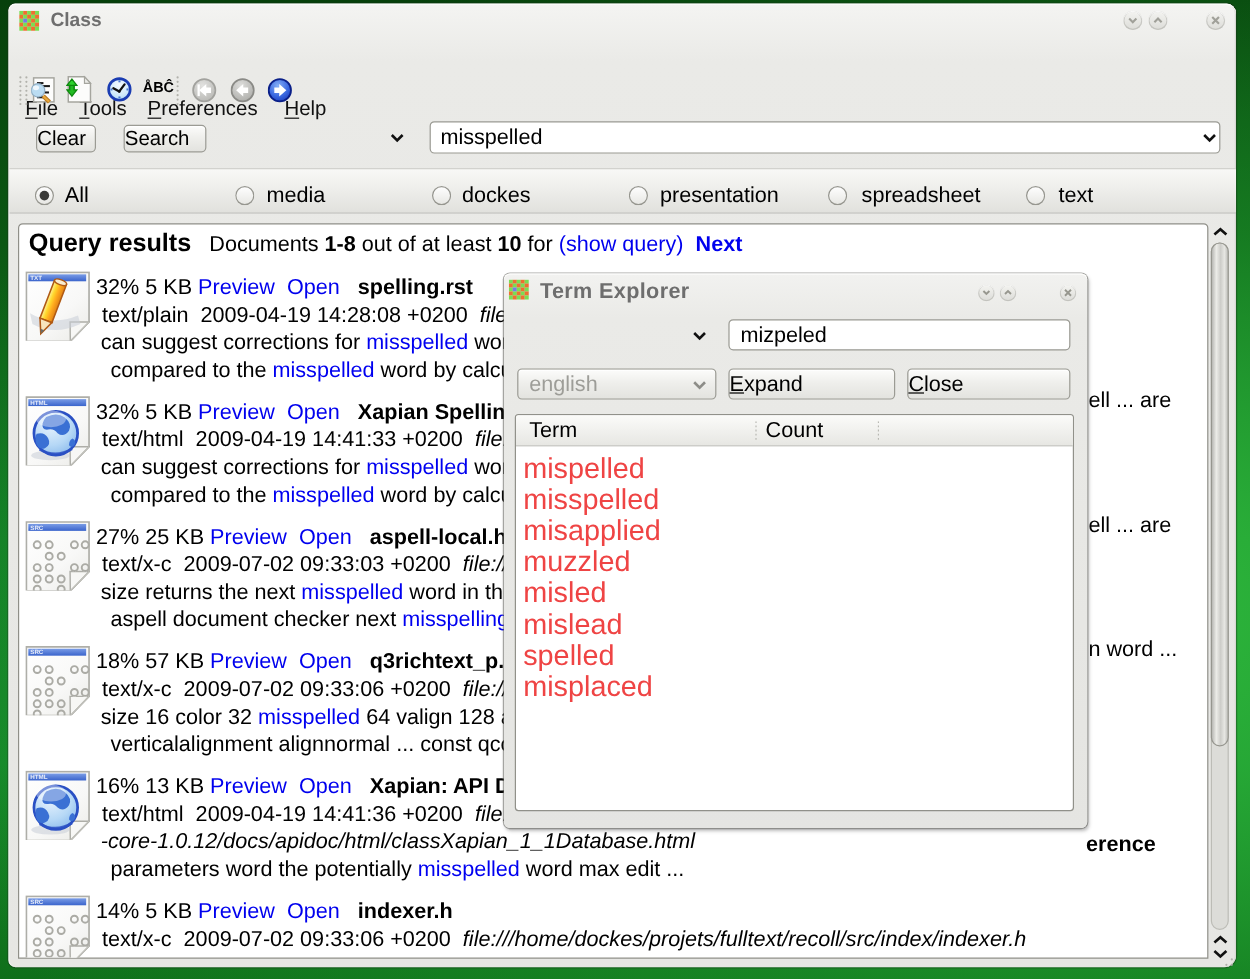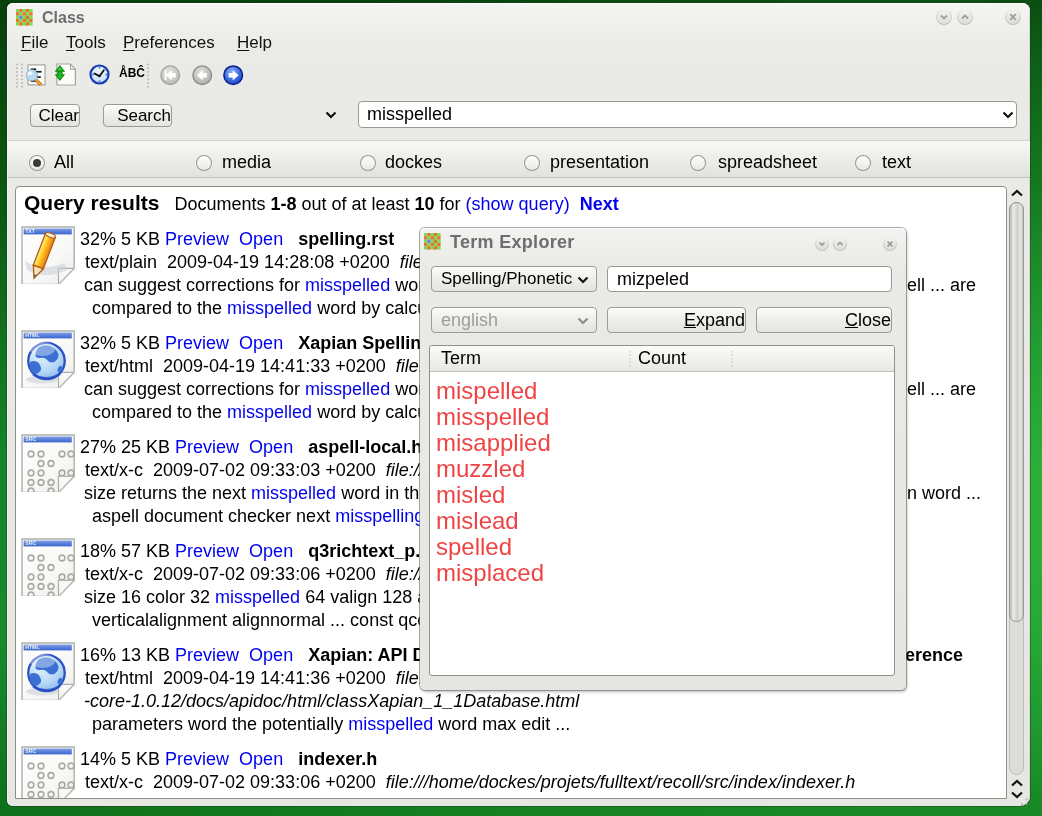--- a/index.html
+++ b/index.html
@@ -19,29 +19,29 @@
   border-radius:6px 8px 10px 6px;
   box-shadow:0 0 0 1px rgba(25,45,25,0.4), inset 0 1px 0 #fdfdfd, inset 1px 0 0 #f2f2f0, inset -1px 0 0 #d8d8d4;
 }
 .titletext { font-weight:bold; color:#6e6e6e; font-size:16px; }
 .wbtn { position:absolute; border-radius:50%;
   background:linear-gradient(180deg,#f4f4f1,#dcdcd8);
   box-shadow:inset 0 1px 1px #fff, inset 0 0 0 1px #c3c3be;
 }
 .wbtn svg { position:absolute; left:0; top:0; }
 
-.mitem { position:absolute; font-size:17px; color:#111; }
+.mitem { position:absolute; font-size:17px; color:#111;margin-top:48px; }
 .mitem u { text-decoration:underline; text-underline-offset:2px; }
 
 .btn {
   position:absolute;
   background:linear-gradient(180deg,#fcfcfb 0%,#efefec 45%,#e3e3df 100%);
   border:1px solid #9b9b94; border-radius:4px;
   box-shadow:inset 0 1px 0 #fff;
-  font-size:17px; color:#000; text-align:right;
+  font-size:17px; color:#000; text-align:left;
 }
 .tinput {
   position:absolute; background:#fff; border:1px solid #999992; border-radius:4px;
   font-size:18px; color:#000;
 }
 .chev { position:absolute; }
 
 #radiobar { position:absolute; left:8px; top:140px; width:1022px; height:38px;
   background:linear-gradient(180deg,#f8f8f6 0%,#ededea 50%,#e1e1dd 100%);
   border-top:1px solid #d2d2ce; border-bottom:1px solid #c2c2be;
@@ -52,21 +52,21 @@
 }
 .radio.sel::after { content:""; position:absolute; left:4px; top:4px; width:8px; height:8px; border-radius:50%; background:#3a3a38; }
 .rlabel { position:absolute; font-size:18px; color:#000; }
 
 #results { position:absolute; left:15px; top:186px; width:992px; height:613px;
   background:#fff; border:1px solid #8f8f88; border-radius:4px 4px 0 0; overflow:hidden; }
 #results .hdr { position:absolute; left:8px; top:4px; white-space:nowrap; }
 .link { color:#0000ee; }
 .hl { color:#0000f0; }
 .rline { position:absolute; white-space:nowrap; overflow:hidden; font-size:18px; line-height:23px; color:#000; }
-.frag { position:absolute; font-size:18px; line-height:23px; white-space:nowrap; }
+.frag { position:absolute; font-size:18px; line-height:23px; white-space:nowrap;margin-top:48px; }
 
 #dlg { position:absolute; left:420px; top:228px; width:486px; height:462px;
   background:linear-gradient(180deg,#f2f2f0 0%, #eaeae7 8%, #e5e5e2 100%);
   border-radius:5px;
   box-shadow:0 0 0 1px rgba(100,100,95,0.55), 1px 2px 3px rgba(60,60,60,0.35), inset 0 1px 0 #fcfcfa;
 }
 #dlg .titletext { letter-spacing:0.3px; font-size:18px; top:4px !important;text-align:center; }
 #dlglist { position:absolute; left:9px; top:117px; width:466px; height:331px;
   background:#fff; border:1px solid #91918a; border-radius:3px; overflow:hidden; }
 #dlglist .lhdr { position:absolute; left:0; top:0; width:100%; height:26px;
@@ -620,21 +620,20 @@
   <div class="wbtn" style="left:413px;top:9px;width:14px;height:14px">
       <svg width="14" height="14">
         <path d="M4.5 8 L7 5.5 L9.5 8" fill="none" stroke="#97978f" stroke-width="1.6"></path>
       </svg>
     </div>
   <div class="wbtn" style="left:463px;top:9px;width:14px;height:14px">
       <svg width="14" height="14">
         <path d="M4.5 4.5 L9.5 9.5 M9.5 4.5 L4.5 9.5" fill="none" stroke="#97978f" stroke-width="1.6"></path>
       </svg>
     </div>
-  <div class="btn" style="left:11px;top:38px;width:166px;height:26px;line-height:24px;text-align:left;padding-left:9px">Spelling/Phonetic</div>
   <svg class="chev" style="left:157px;top:48px" width="12" height="8">
       <path d="M1.5 1.5 L6 6 L10.5 1.5" fill="none" stroke="#111" stroke-width="2.2"></path>
     </svg>
   <div class="tinput" style="left:187px;top:38px;width:285px;height:26px;line-height:24px;padding-left:9px">mizpeled</div>
   <div class="btn" style="left:11px;top:79px;width:166px;height:26px;line-height:24px;text-align:left;padding-left:9px;font-size:18px;color:#9d9d98">english</div>
   <svg class="chev" style="left:157px;top:89px" width="12" height="8">
       <path d="M1.5 1.5 L6 6 L10.5 1.5" fill="none" stroke="#8d8d88" stroke-width="2.2"></path>
     </svg>
   <div class="btn" style="left:187px;top:79px;width:139px;height:26px;line-height:24px;font-size:18px"><u>E</u>xpand</div>
   <div class="btn" style="left:336px;top:79px;width:136px;height:26px;line-height:24px;font-size:18px"><u>C</u>lose</div>

